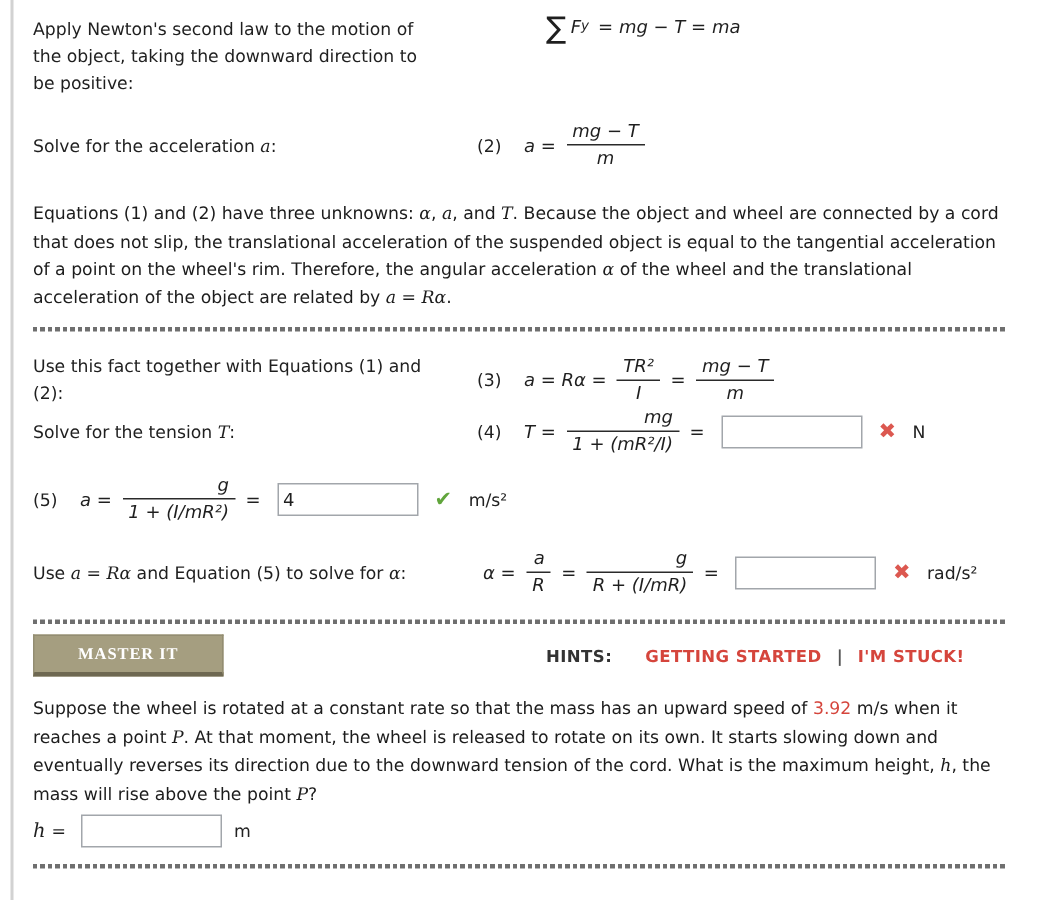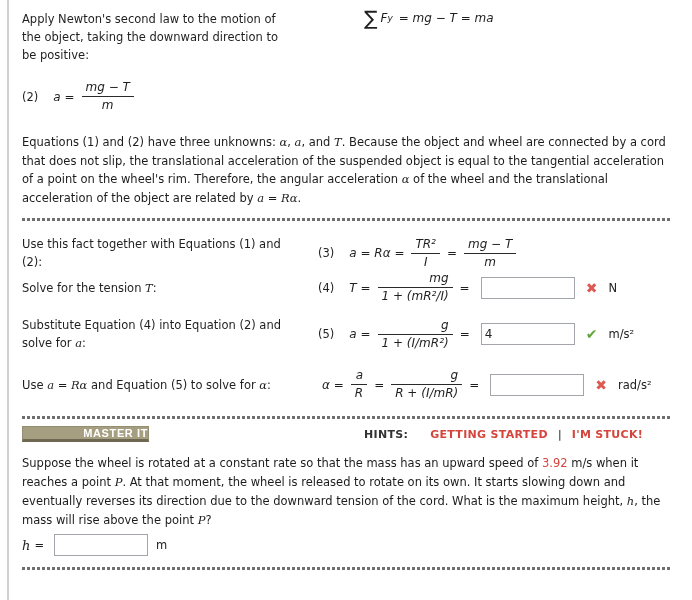--- a/index.html
+++ b/index.html
@@ -40,25 +40,25 @@
   .unit { font-style:normal; color:#222; margin-left:4px; white-space:nowrap; }
   .para { line-height:18.5px; margin:0; color:#1c1c1c; }
   .divider {
     height:3px; margin-right:2px;
     background:repeating-linear-gradient(90deg,#6f6f6f 0 3px,transparent 3px 5px);
   }
   .seg-it { font-style:italic; font-family:"DejaVu Serif","Liberation Serif",serif; }
   .seg-red { color:var(--value-red,#d5453c); }
   .master-row { display:flex; align-items:center; }
   .master-btn {
-    display:inline-block; width:127px; height:16px; box-sizing:border-box;
+    display:inline-block; width:127px; height:28px; box-sizing:border-box;
     background:var(--button-bg,#a59e80);
     border:1px solid #938d72; border-bottom:3px solid #6e6852;
     color:#fff; font-weight:bold; font-size:11px; letter-spacing:0.6px;
-    text-align:right; font-family:Liberation Sans, sans-serif; cursor:pointer; padding:0;
+    text-align:center; font-family:Liberation Serif, serif; cursor:pointer; padding:0;
   }
   .hints { margin-left:215px; display:flex; align-items:flex-end; font-size:11px; }
   .hints-label { font-weight:bold; color:#333; margin-right:22px; letter-spacing:0.3px; }
   .hint-link {
     color:var(--link-red,#d5453c); font-weight:bold; 
     letter-spacing:0.3px; cursor:pointer;
   }
   .hint-sep { color:#555; margin:0 10px; font-weight:bold; }
   .h-row { display:flex; align-items:center; }
   .h-var { font-family:"DejaVu Serif","Liberation Serif",serif; font-style:italic; font-size:13px; }
@@ -89,20 +89,21 @@
     <div class="prompt"><span>Apply Newton's second law to the motion of the object, taking the downward direction to be positive:</span></div>
     <div class="eqcol eqcol-sum">
       <span class="sigma">∑</span>
         <span class="math">F</span>
         <sub class="msub">y</sub>
         <span class="math rest">= mg − T = ma</span>
     </div>
   </div>
 
   <div class="row" id="row-accel">
+    <div class="prompt"><span>Solve for the acceleration </span><span class="seg-it">a</span><span>:</span></div>
     <div class="eqcol">
       <span class="eqlbl">(2)</span>
       <span class="math mlhs">a =</span>
       <span class="math frac">
         <span class="num">mg − T</span>
         <span class="den">m</span>
       </span>
     </div>
   </div>
 
@@ -137,21 +138,20 @@
         <span class="den">1 + (mR²/I)</span>
       </span>
       <span class="math meq">=</span>
       <input class="answer-input" value="" style="">
       <span class="status wrong">✖</span>
       <span class="unit">N</span>
     </div>
   </div>
 
   <div class="row" id="row-sub">
-    <div class="prompt"><span>Substitute Equation (4) into Equation (2) and solve for </span><span class="seg-it">a</span><span>:</span></div>
     <div class="eqcol">
       <span class="eqlbl">(5)</span>
       <span class="math mlhs">a =</span>
       <span class="math frac">
         <span class="num">g</span>
         <span class="den">1 + (I/mR²)</span>
       </span>
       <span class="math meq">=</span>
       <input class="answer-input" value="4" style="">
       <span class="status right">✔</span>

